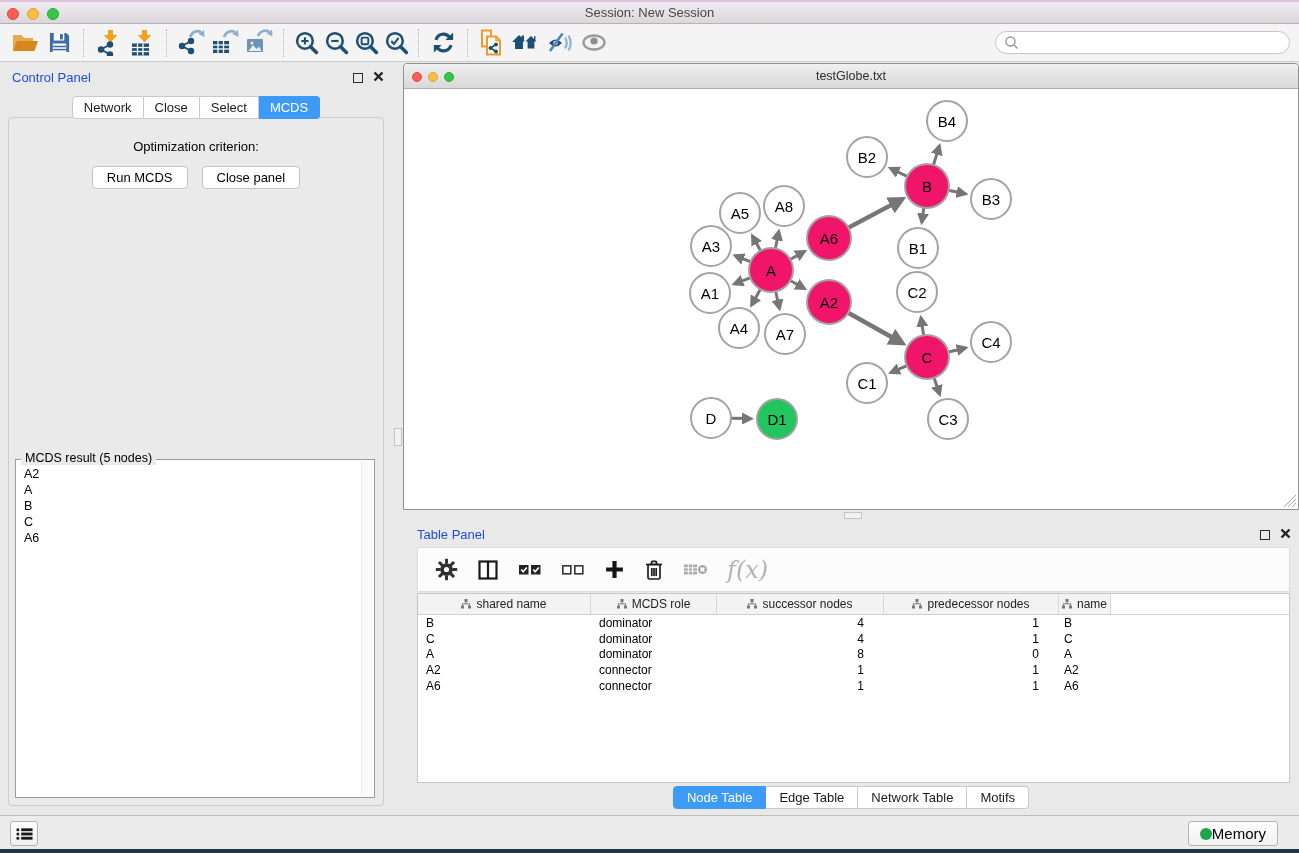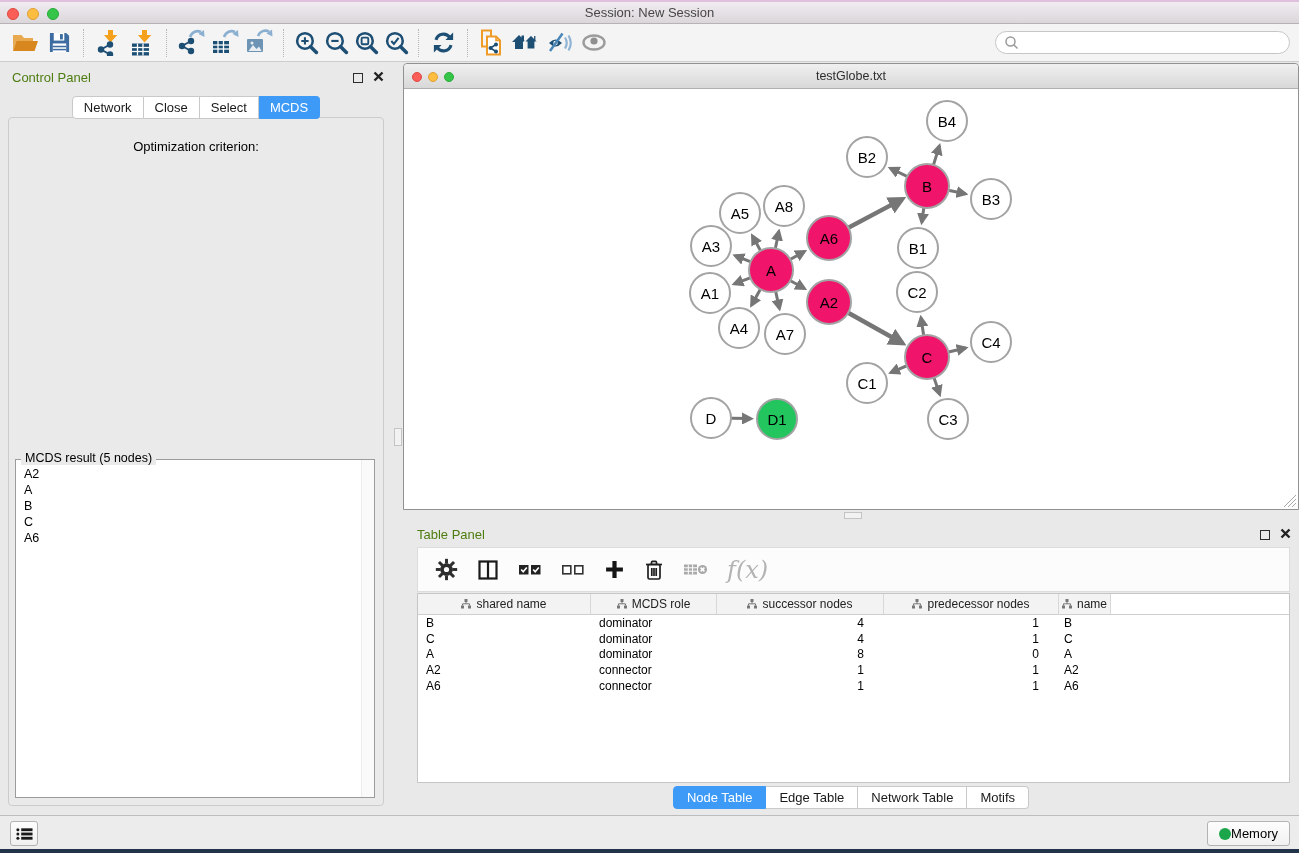--- a/index.html
+++ b/index.html
@@ -22,21 +22,21 @@
   .toolbar { position:absolute; left:0; top:24px; right:0; height:38px; background:#f4f4f4;
     border-bottom:1px solid #cdcdcd; display:flex; align-items:center; padding-left:8px; }
   .tb-btn { width:34px; height:32px; display:flex; align-items:center; justify-content:center; cursor:pointer; }
   .tb-btn.narrow { width:30px; }
   .tb-sep { width:1px; height:28px; margin:0 7px; border-left:1px dotted #b5b5b5; }
   .searchbox { margin-left:auto; margin-right:9px; width:295px; height:23px; background:#fff;
     border:1px solid #c6c6c6; border-radius:12px; display:flex; align-items:center; padding:0 8px; }
   .searchbox input { border:none; outline:none; flex:1; font-size:13px; background:transparent; font-family:inherit; }
 
   
-  .panel-header { position:relative; height:26px; font-size:13px; color:#4d7c0f; }
+  .panel-header { position:relative; height:26px; font-size:13px; color:#1d4ed8; }
   .panel-header .ph-title { position:absolute; left:12px; top:7px; }
   .win-icons { position:absolute; right:8px; top:7px; display:flex; gap:10px; align-items:center; }
   .float-ico { width:10px; height:10px; border:1.5px solid #2c2c2c; display:inline-block; cursor:pointer; }
   .close-ico { cursor:pointer; display:inline-block; }
 
   
   .control-panel { position:absolute; left:0; top:63px; width:392px; height:750px; }
   .seg { display:inline-flex; }
   .seg .tab { background:#fff; border:1px solid #c9c9c9; border-left:none; padding:3px 11px; font-size:13px; color:#1a1a1a; cursor:pointer; white-space:nowrap; }
   .seg .tab:first-child { border-left:1px solid #c9c9c9; border-radius:4px 0 0 4px; }
@@ -91,23 +91,23 @@
   .th-filler { flex:1; background:#fff; border-bottom:1px solid #cfcfcf; }
   .tr { display:flex; height:15.8px; align-items:center; font-size:12px; color:#000; cursor:pointer; }
   .td { overflow:hidden; white-space:nowrap; }
   .tp-tabs { position:absolute; left:0; right:0; top:266px; display:flex; justify-content:center; }
   .tp-tabs .tab { padding:3px 13px; }
 
   
   .statusbar { position:absolute; left:0; top:815px; right:0; height:34px; background:#ececec; border-top:1px solid #bdbdbd; }
   .list-btn { position:absolute; left:10px; top:5px; width:28px; height:25px; background:linear-gradient(#fdfdfd,#f0f0f0);
     border:1px solid #b3b3b3; border-radius:3px; display:flex; align-items:center; justify-content:center; cursor:pointer; }
-  .memory-btn { position:absolute; right:9px; top:5px; height:25px; background:linear-gradient(#fdfdfd,#f1f1f1);
+  .memory-btn { position:absolute; right:21px; top:5px; height:25px; background:linear-gradient(#fdfdfd,#f1f1f1);
     border:1px solid #b3b3b3; border-radius:3px; display:flex; align-items:center; padding:0 11px;
-    font-size:13px; color:#000; cursor:pointer; }
+    font-size:15px; color:#000; cursor:pointer; }
   .mem-dot { width:12px; height:12px; border-radius:50%; background:#1ca64c; }
 </style>
 </head>
 <body>
 
 <div class="app">
 
   <div class="titlebar">
     <div class="lights">
       <span class="light red"></span>
@@ -293,20 +293,24 @@
       </span>
     </div>
     <div class="cp-tabs seg">
         <span class="tab">Network</span>
         <span class="tab">Close</span>
         <span class="tab">Select</span>
         <span class="tab selected">MCDS</span>
       </div>
     <div class="cp-content">
       <div class="opt-label">Optimization criterion:</div>
+      <div class="btn-row">
+        <button class="panel-btn">Run MCDS</button>
+        <button class="panel-btn">Close panel</button>
+      </div>
       <div class="result-box">
         <span class="result-title">MCDS result (5 nodes)</span>
         <div class="result-list">
             <div>A2</div>
             <div>A</div>
             <div>B</div>
             <div>C</div>
             <div>A6</div>
           </div>
         <div class="result-scroll"></div>

